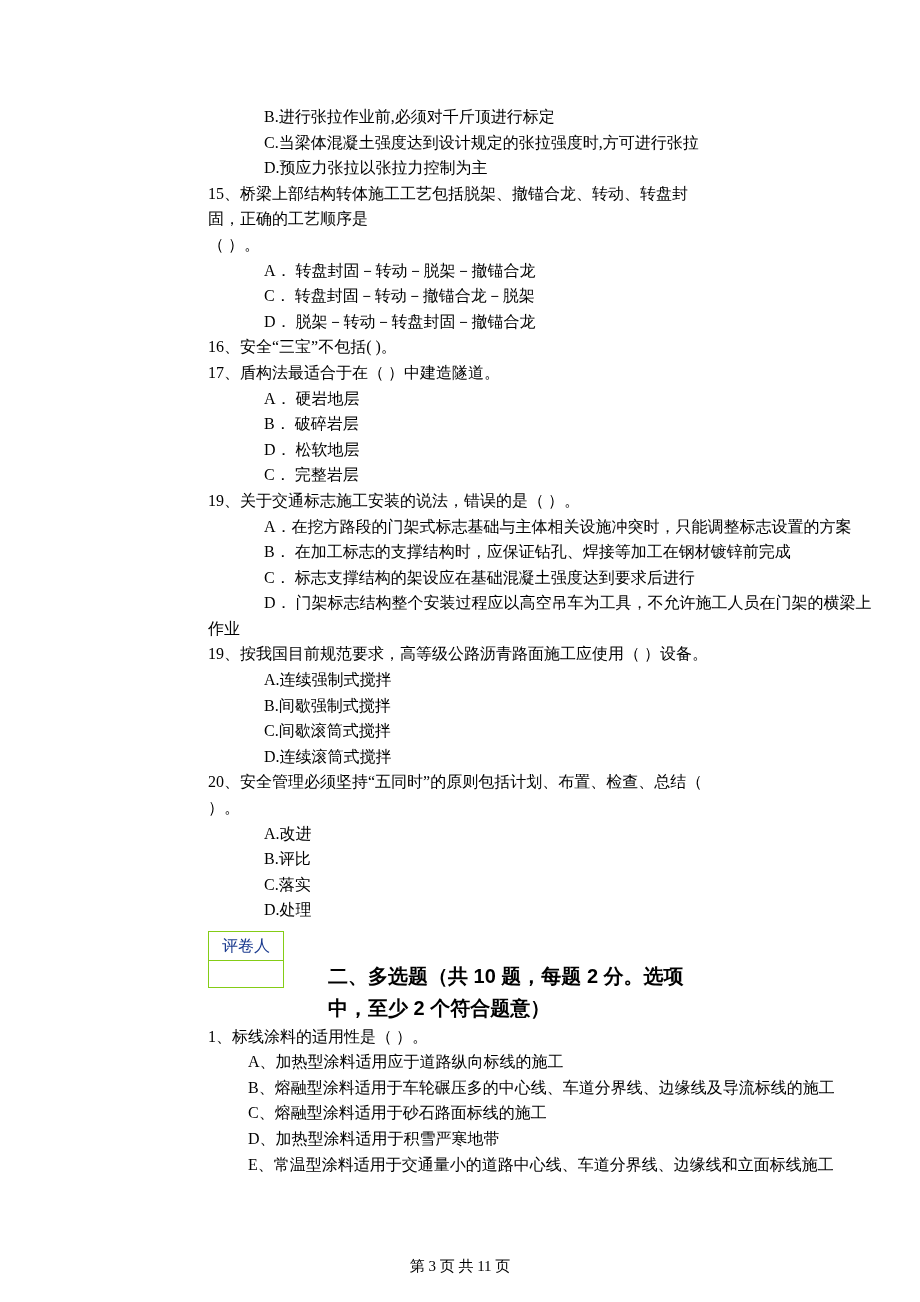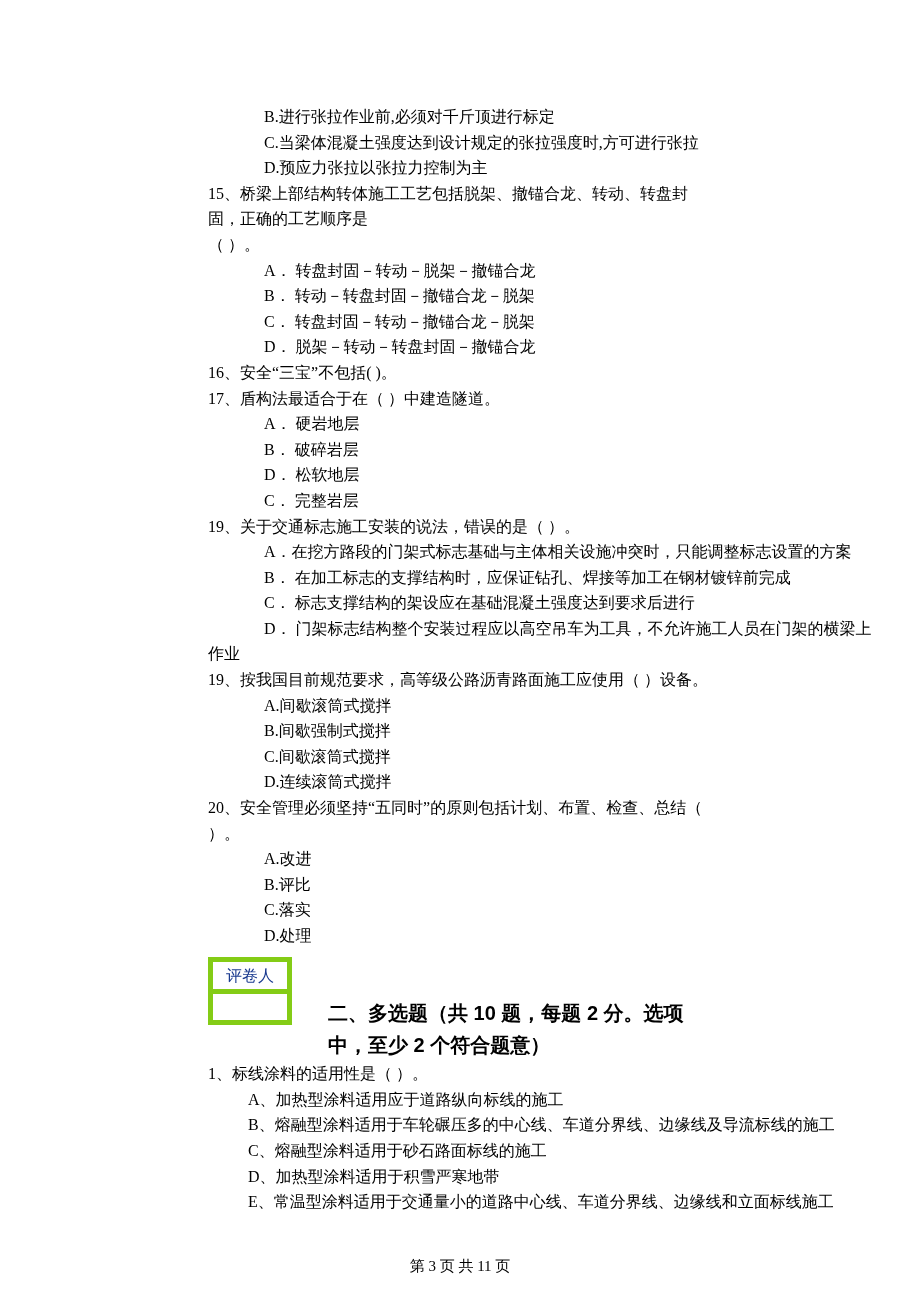--- a/index.html
+++ b/index.html
@@ -29,21 +29,21 @@
     padding-left: 0;
   }
   .q18d-line2 {
     padding-left: 0;
   }
   .grader-box {
     margin-top: 8px;
     border-collapse: collapse;
   }
   .grader-box td {
-    border: 5px solid #84cc16;
+    border: 1px solid #84cc16;
     width: 72px;
     height: 24px;
     text-align: center;
     color: #1a3a8f;
     font-family: "KaiTi","STKaiti",serif;
     font-size: 16px;
   }
   .grader-box tr:nth-child(2) td {
     height: 24px;
   }
@@ -72,21 +72,20 @@
     <div class="option-line">B.进行张拉作业前,必须对千斤顶进行标定</div>
     <div class="option-line">C.当梁体混凝土强度达到设计规定的张拉强度时,方可进行张拉</div>
     <div class="option-line">D.预应力张拉以张拉力控制为主</div>
   </div>
 
   <div>
     <div class="question-stem">15、桥梁上部结构转体施工工艺包括脱架、撤锚合龙、转动、转盘封固，正确的工艺顺序是</div>
     <div class="question-stem">（     ）。</div>
     <div class="option-block">
       <div class="option-line">A． 转盘封固－转动－脱架－撤锚合龙</div>
-      <div class="option-line">B． 转动－转盘封固－撤锚合龙－脱架</div>
       <div class="option-line">C． 转盘封固－转动－撤锚合龙－脱架</div>
       <div class="option-line">D． 脱架－转动－转盘封固－撤锚合龙</div>
     </div>
   </div>
 
   <div>
     <div class="question-stem">16、安全“三宝”不包括(    )。</div>
   </div>
 
   <div>
@@ -106,21 +105,21 @@
       <div class="option-line">B． 在加工标志的支撑结构时，应保证钻孔、焊接等加工在钢材镀锌前完成</div>
       <div class="option-line">C． 标志支撑结构的架设应在基础混凝土强度达到要求后进行</div>
       <div class="option-line">D． 门架标志结构整个安装过程应以高空吊车为工具，不允许施工人员在门架的横梁上</div>
     </div>
     <div class="q18d-line2">作业</div>
   </div>
 
   <div>
     <div class="question-stem">19、按我国目前规范要求，高等级公路沥青路面施工应使用（    ）设备。</div>
     <div class="option-block">
-      <div class="option-line">A.间歇滚筒式搅拌</div>
+      <div class="option-line">A.连续强制式搅拌</div>
       <div class="option-line">B.间歇强制式搅拌</div>
       <div class="option-line">C.间歇滚筒式搅拌</div>
       <div class="option-line">D.连续滚筒式搅拌</div>
     </div>
   </div>
 
   <div>
     <div class="question-stem">20、安全管理必须坚持“五同时”的原则包括计划、布置、检查、总结（    ）。</div>
     <div class="option-block">
       <div class="option-line">A.改进</div>

